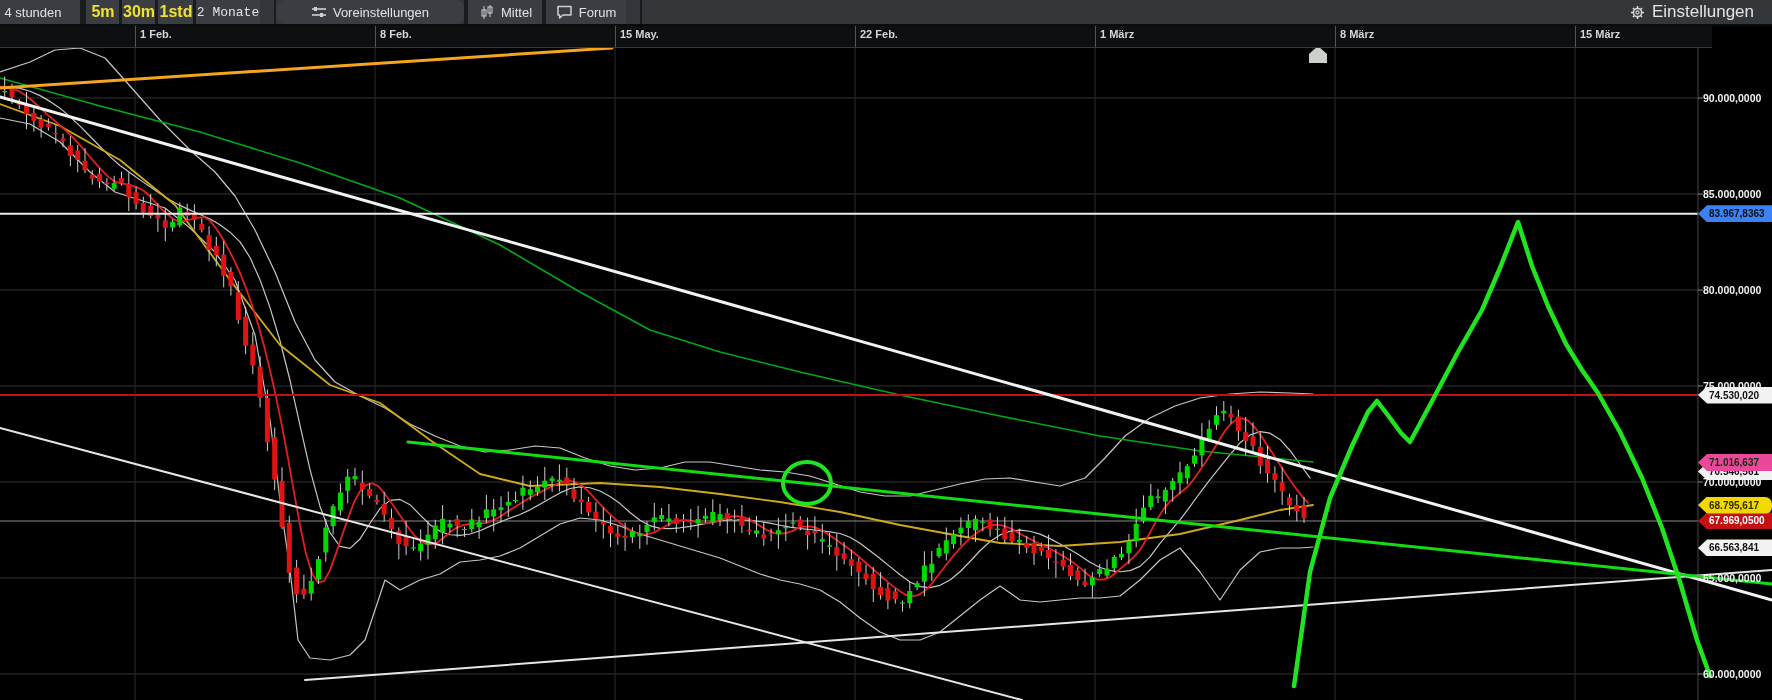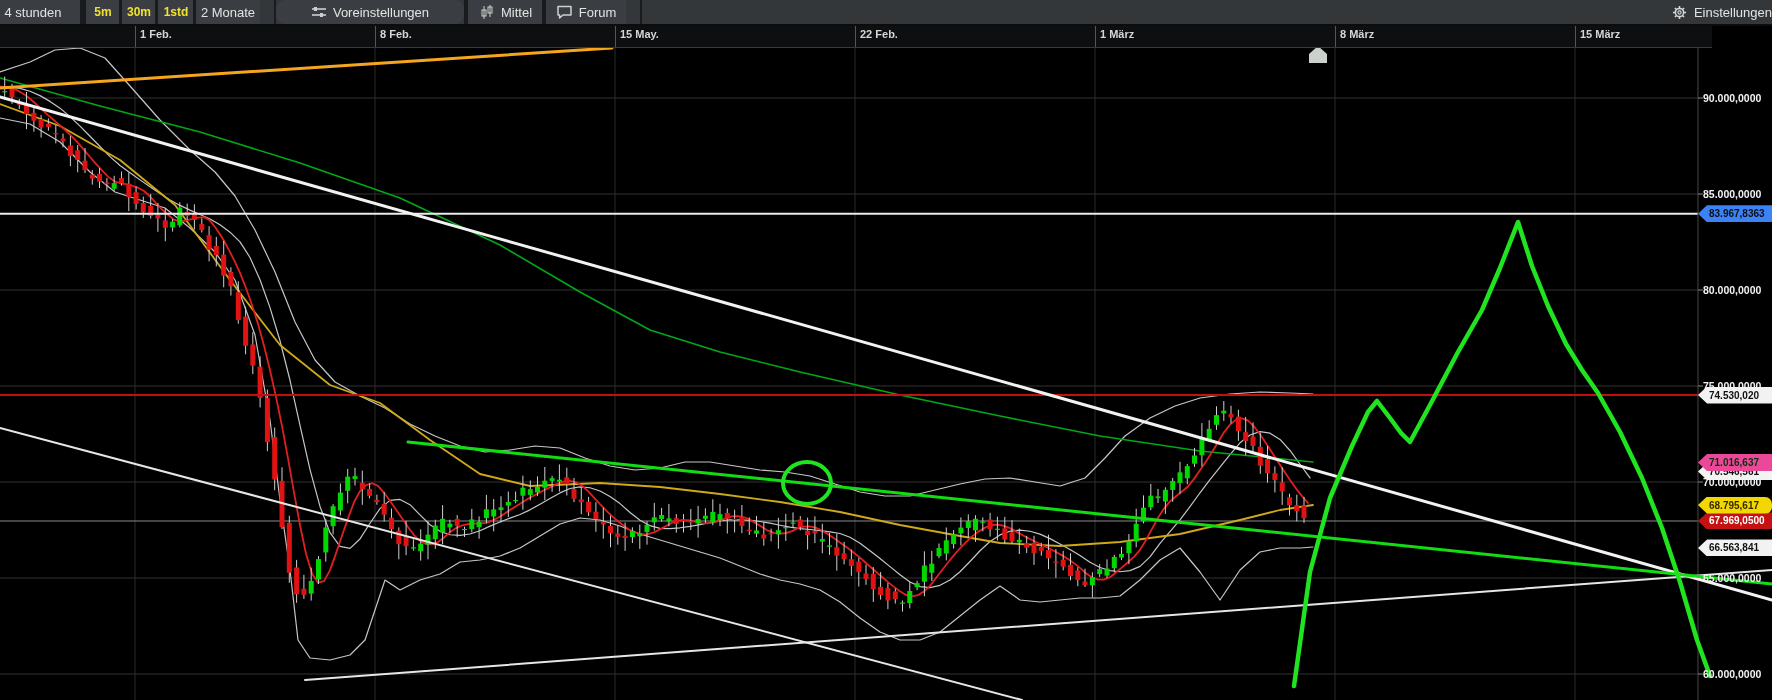--- a/index.html
+++ b/index.html
@@ -3,24 +3,24 @@
 <meta charset="utf-8">
 <style>
   html,body{margin:0;padding:0;background:#000;}
   #app{position:relative;width:1772px;height:700px;overflow:hidden;background:#000;
        font-family:"Liberation Sans","DejaVu Sans",sans-serif;}
   
   #toolbar{position:absolute;left:0;top:0;width:1772px;height:24px;background:#34373a;
            border-bottom:2px solid #0b0c0d;z-index:10;}
   .tbtn{position:absolute;top:0;height:24px;background:#3a3d41;color:#e3e3e3;font-size:13px;
         display:flex;align-items:center;justify-content:center;gap:6px;cursor:pointer;box-sizing:border-box;}
-  .tbtn.accent{color:#f2e12e;font-weight:bold;font-size:12px;}
+  .tbtn.accent{color:#f2e12e;font-weight:bold;font-size:16px;}
   .tdiv{position:absolute;top:0;height:24px;background:#191b1d;}
-  #settings-button{position:absolute;top:0;right:0;height:24px;display:flex;align-items:center;gap:7px;
-        color:#e3e3e3;font-size:13px;cursor:pointer;z-index:11;}
+  #settings-button{position:absolute;top:0;right:18px;height:24px;display:flex;align-items:center;gap:7px;
+        color:#e3e3e3;font-size:17px;cursor:pointer;z-index:11;}
   .ticon svg{display:block;}
   
   #datestrip{position:absolute;left:0;top:24px;width:1712px;height:23px;background:#0e0f10;
              border-bottom:1px solid #38393b;z-index:9;}
   .dtick{position:absolute;top:4px;font-size:11px;color:#d6d6d6;font-weight:bold;white-space:nowrap;}
   .dsep{position:absolute;top:0;width:1px;height:23px;background:#54565a;}
   
   #chart{position:absolute;left:0;top:0;z-index:1;}
   
   .axlabel{position:absolute;left:1703px;width:68px;height:14px;font-size:10.5px;font-weight:bold;
@@ -39,21 +39,21 @@
       </div>
       <div class="tbtn accent" style="left: 86px; width: 34px;">
         <span>5m</span>
       </div>
       <div class="tbtn accent" style="left: 122px; width: 34px;">
         <span>30m</span>
       </div>
       <div class="tbtn accent" style="left: 158px; width: 36px;">
         <span>1std</span>
       </div>
-      <div class="tbtn" style="left: 196px; width: 64px;">
+      <div class="tbtn" style="left: 196px; width: 64px; font-family: Liberation Mono, monospace;">
         <span>2 Monate</span>
       </div>
       <div class="tbtn" style="left: 276px; width: 188px; border-radius: 9px;">
         <span class="ticon">
           <svg width="16" height="14" viewBox="0 0 16 14">
             <g stroke="#cfcfcf" stroke-width="1.6">
               <line x1="1" y1="4" x2="15" y2="4"></line>
               <line x1="1" y1="10" x2="15" y2="10"></line>
             </g>
             <rect x="3" y="2" width="3" height="4" fill="#cfcfcf"></rect>

